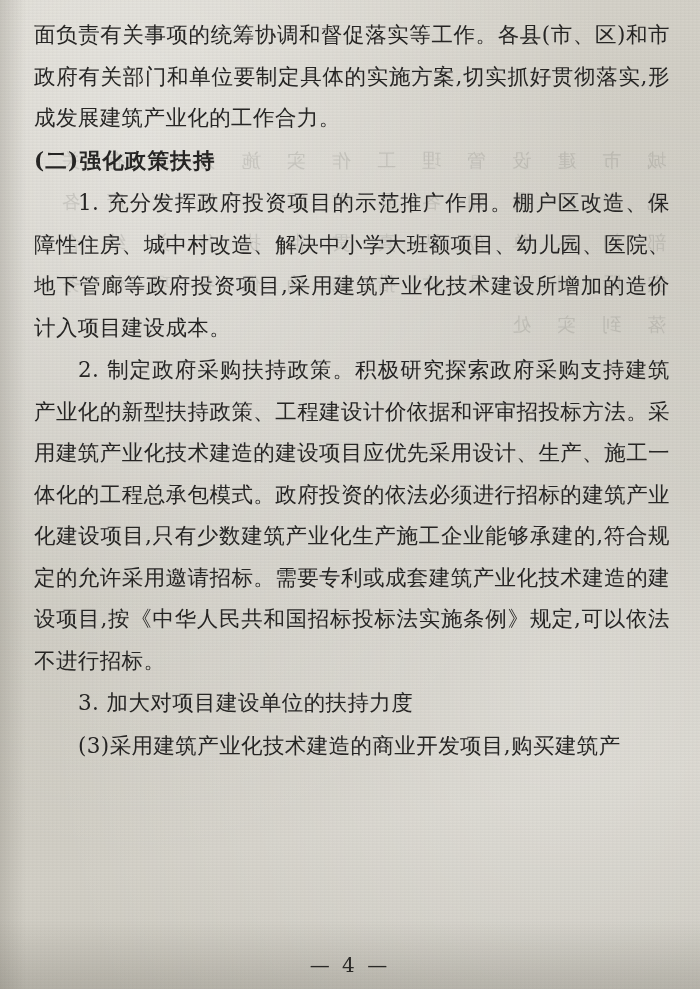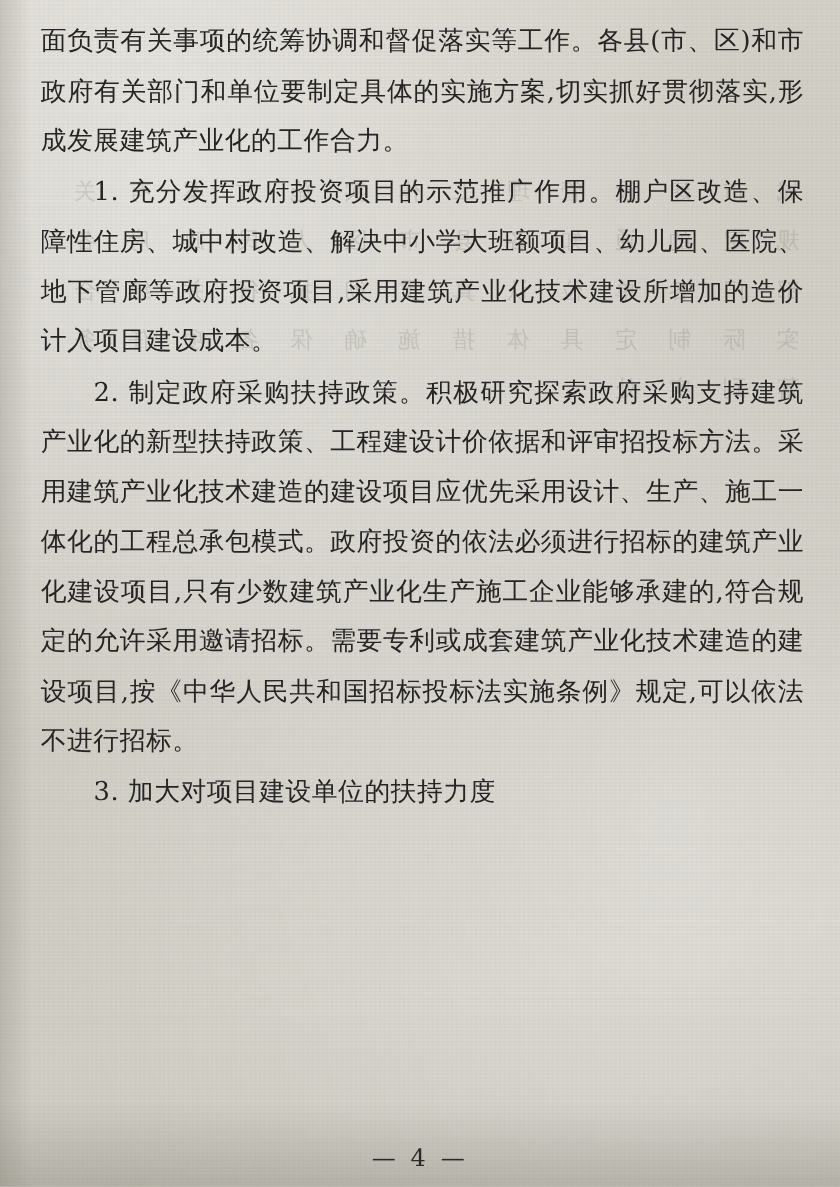--- a/index.html
+++ b/index.html
@@ -109,19 +109,21 @@
 
 <div class="page">
 
   <div class="edge-shade-left"></div>
   <div class="edge-shade"></div>
 
   <div class="bleed">城 市 建 设 管 理 工 作 实 施 方 案 有 关 规 定 的 通 知 各 县 市 区 人 民 政 府 各 部 门 各 单 位 认 真 贯 彻 执 行 并 结 合 实 际 制 定 具 体 措 施 确 保 各 项 任 务 落 到 实 处</div>
 
   <div class="body-text">
     <p class="para">面负责有关事项的统筹协调和督促落实等工作。各县(市、区)和市政府有关部门和单位要制定具体的实施方案,切实抓好贯彻落实,形成发展建筑产业化的工作合力。</p>
+    <p class="para heading">(二)强化政策扶持</p>
     <p class="para indent2">1. 充分发挥政府投资项目的示范推广作用。棚户区改造、保障性住房、城中村改造、解决中小学大班额项目、幼儿园、医院、地下管廊等政府投资项目,采用建筑产业化技术建设所增加的造价计入项目建设成本。</p>
     <p class="para indent2">2. 制定政府采购扶持政策。积极研究探索政府采购支持建筑产业化的新型扶持政策、工程建设计价依据和评审招投标方法。采用建筑产业化技术建造的建设项目应优先采用设计、生产、施工一体化的工程总承包模式。政府投资的依法必须进行招标的建筑产业化建设项目,只有少数建筑产业化生产施工企业能够承建的,符合规定的允许采用邀请招标。需要专利或成套建筑产业化技术建造的建设项目,按《中华人民共和国招标投标法实施条例》规定,可以依法不进行招标。</p>
     <p class="para indent2">3. 加大对项目建设单位的扶持力度</p>
+    <p class="para indent2">(3)采用建筑产业化技术建造的商业开发项目,购买建筑产</p>
   </div>
 
   <div class="pagenum">— 4 —</div>
 </div>
 
 </body></html>

